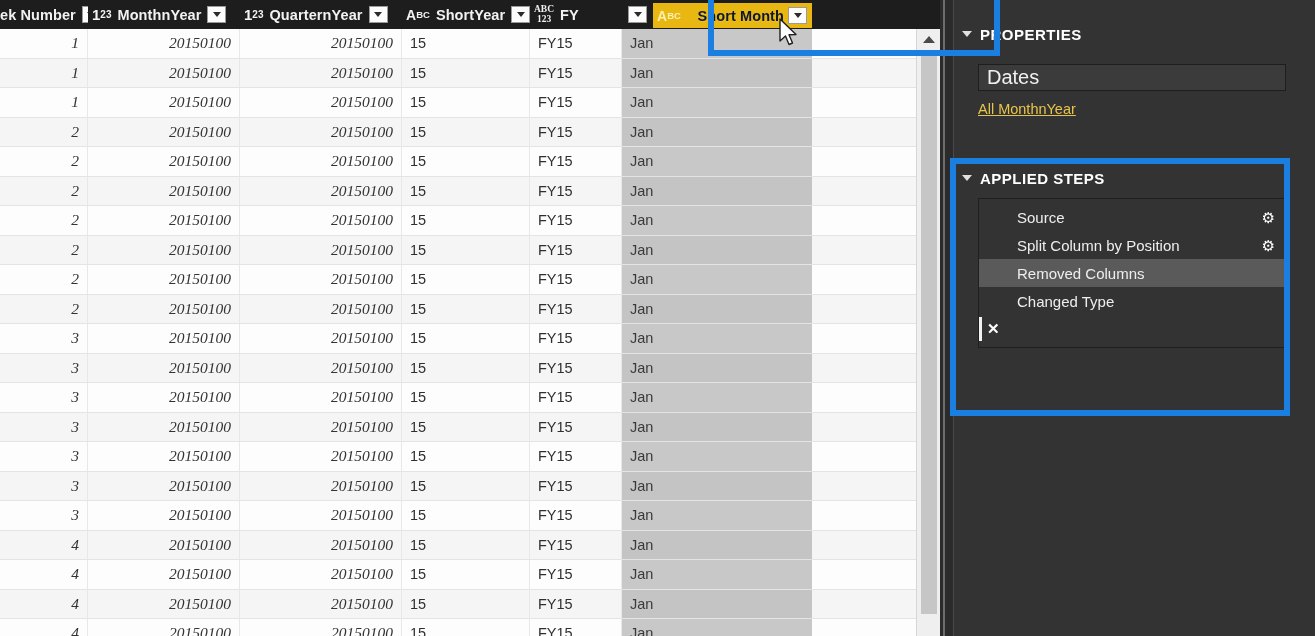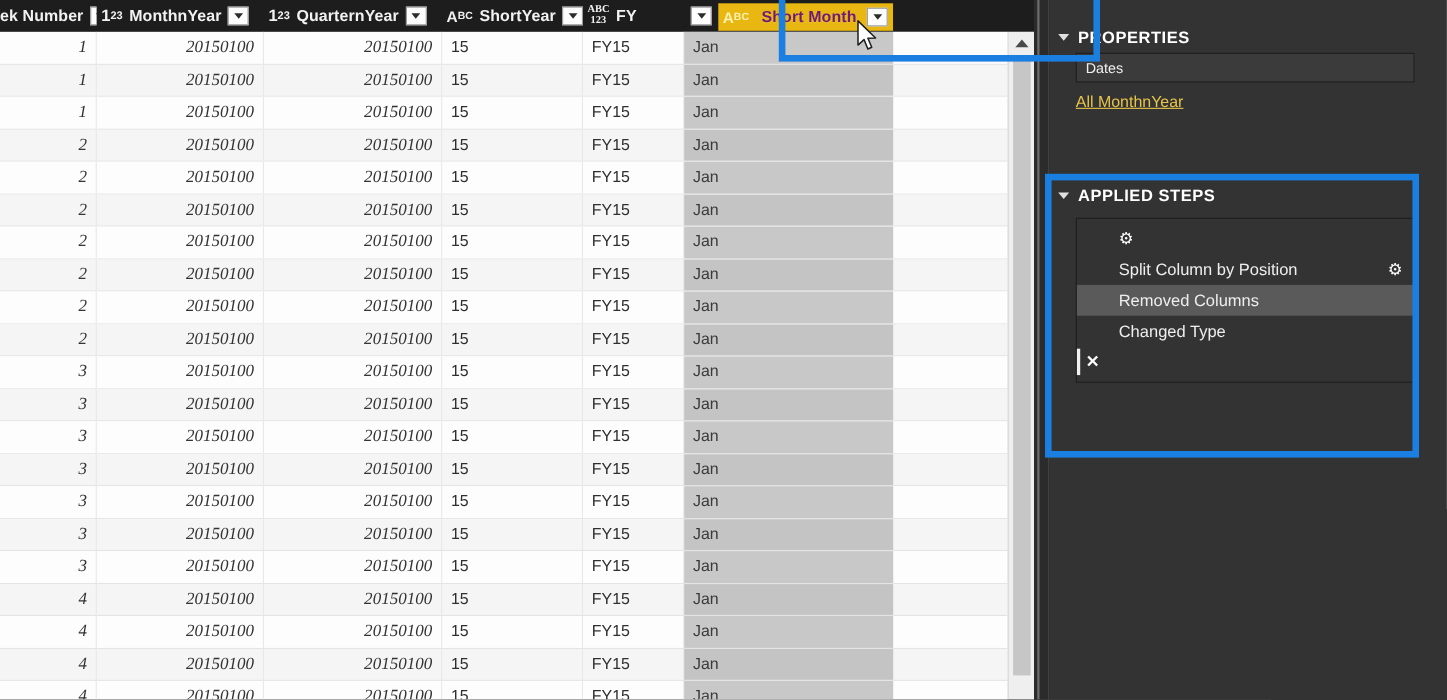--- a/index.html
+++ b/index.html
@@ -87,22 +87,22 @@
     display: flex; align-items: center;
     color: #4a3c05;
     padding: 0 4px 0 4px;
     width: 100%;
     justify-content: flex-start;
     margin-top: 2px;
   }
   .gold-band .type-icon { color: #fdf0b0; }
   .gold-band .hdr-label {
     flex: 1 1 auto;
-    text-align: center;
-    color: #701a75;
+    text-align: right;
+    color: #0f172a;
     font-size: 14.5px;
     text-shadow: 0 1px 0 rgba(255,255,255,.15);
   }
   .gold-band .filter-btn { margin: 0 1px 0 4px; }
 
   
   #grid-body {
     position: absolute; left: 0; top: 29px;
     width: 916px; height: 607px;
     background: #fff;
@@ -206,26 +206,26 @@
     margin-right: 8px;
     cursor: pointer;
   }
 
   #properties-section { position: absolute; left: 0; top: 20px; width: 361px; }
   #prop-name-label {
     padding-left: 24px; font-size: 14.5px; color: #e6e6e6;
     margin-top: 8px;
   }
   #prop-name-input {
-    margin: 0 0 0 24px;
+    margin: 16px 0 0 24px;
     width: 308px; height: 27px;
     background: #3b3b3b;
     border: 1px solid #1e1e1e;
     color: #f0f0f0;
-    font-size: 13px;
+    font-size: 20px;
     font-family: "Liberation Sans", sans-serif;
     padding: 0 8px;
   }
   #all-properties-link {
     display: inline-block;
     margin: 10px 0 0 24px;
     color: #e8c44a;
     font-size: 14.5px;
     text-decoration: underline;
     cursor: pointer;
@@ -538,20 +538,21 @@
       <a id="all-properties-link">All MonthnYear</a>
     </div>
 
     <div id="applied-section">
       <div class="section-head">
         <span class="tri"></span>
         <span>APPLIED STEPS</span>
       </div>
       <div id="steps-list">
           <div class="step">
+            <span class="step-label">Source</span>
             <span class="gear">⚙</span>
           </div>
           <div class="step">
             <span class="step-label">Split Column by Position</span>
             <span class="gear">⚙</span>
           </div>
           <div class="step active">
             <span class="step-label">Removed Columns</span>
           </div>
           <div class="step">

